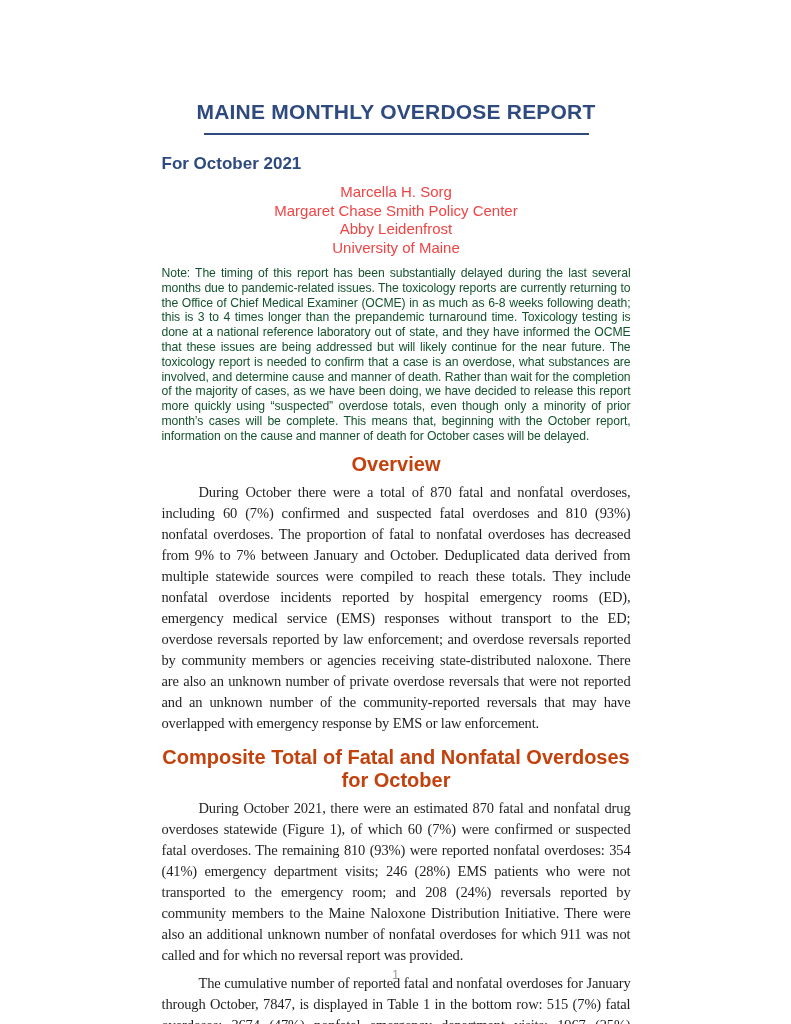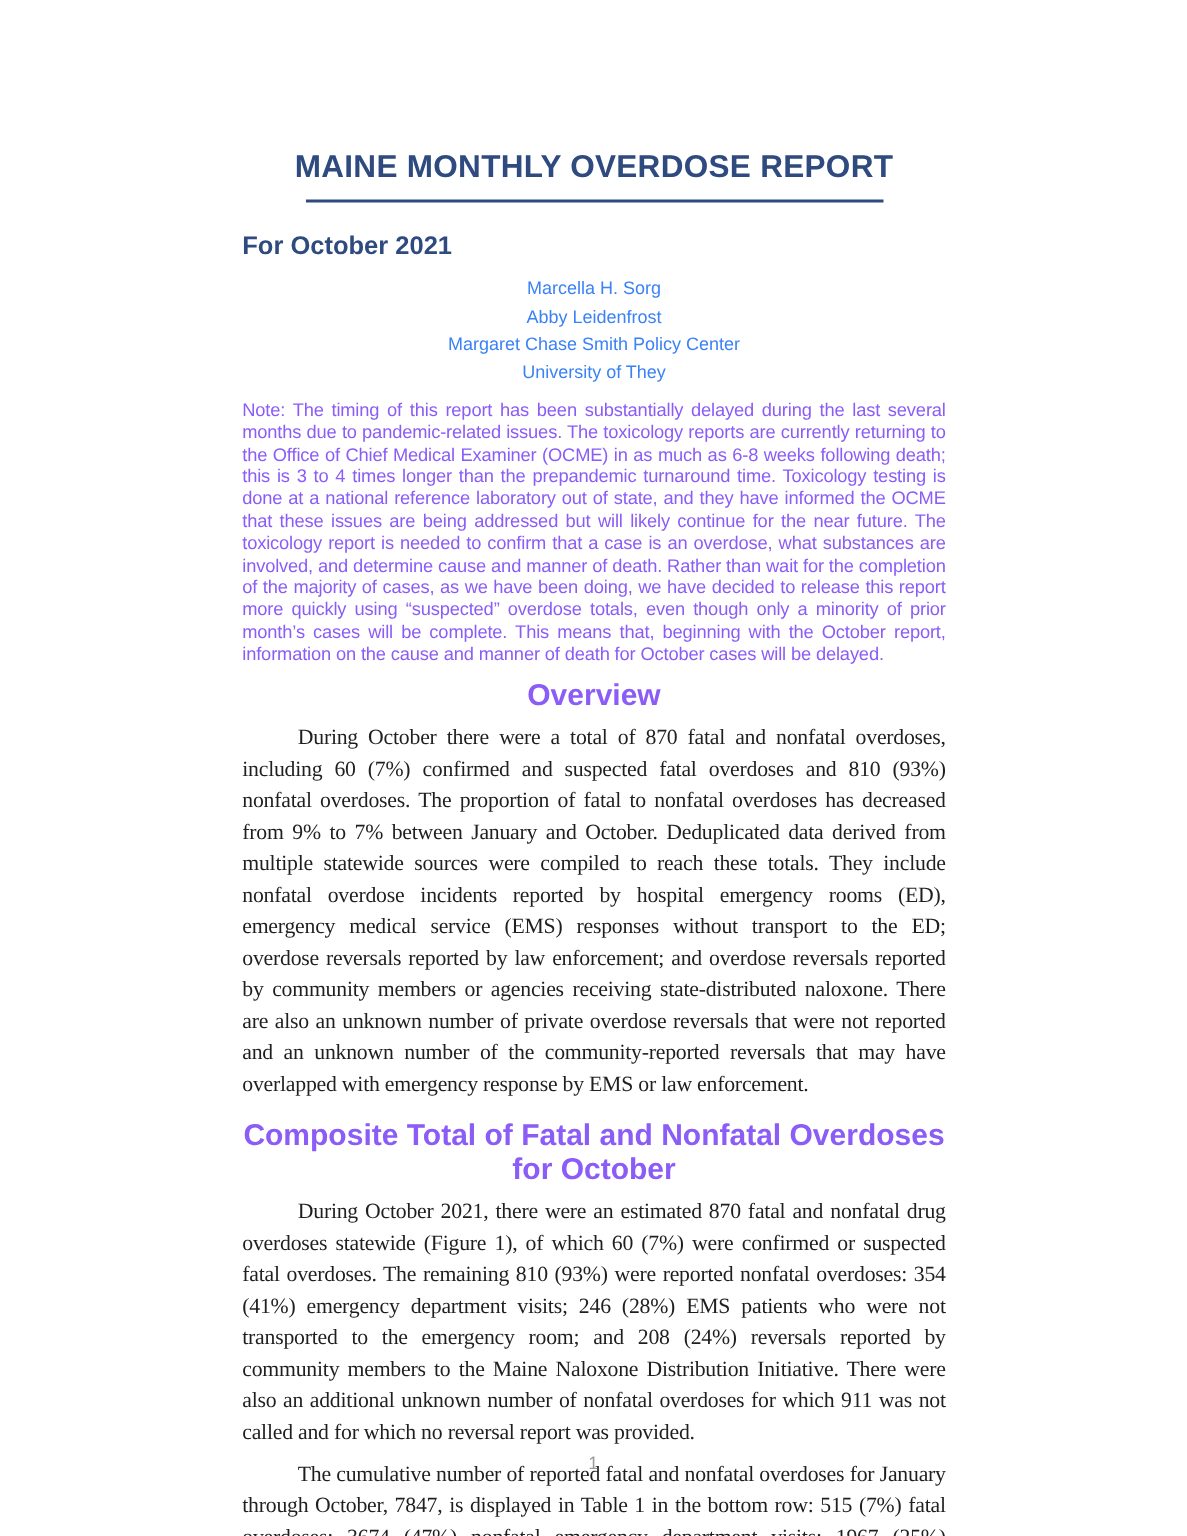--- a/index.html
+++ b/index.html
@@ -35,37 +35,37 @@
   .report-subtitle {
     margin: 19px 0 0 0;
     font-size: 17px;
     font-weight: bold;
     color: #2e4a7e;
     text-align: left;
   }
   .authors {
     margin-top: 9px;
     text-align: center;
-    color: #3b82f6;
-    font-size: 12px;
+    color: #ef4444;
+    font-size: 15px;
     line-height: 18.5px;
   }
   .note {
     margin: 9px 0 0 0;
-    color: #8b5cf6;
+    color: #14532d;
     font-size: 12.2px;
     line-height: 14.8px;
     letter-spacing: -0.1px;
     text-align: justify;
   }
   .section-heading {
     margin: 9px 0 6px 0;
     font-size: 20px;
     font-weight: bold;
-    color: #8b5cf6;
+    color: #c2410c;
     text-align: center;
   }
   .section-heading.composite {
     margin-top: 12px;
     text-align: center;
   }
   .body-paragraph {
     margin: 0 0 7px 0;
     font-family: Liberation Serif, serif;
     font-size: 14.5px;
@@ -91,23 +91,23 @@
 <div class="page">
 
   <h1 class="report-title">MAINE MONTHLY OVERDOSE REPORT</h1>
 
   <div class="title-rule"></div>
 
   <h2 class="report-subtitle">For October 2021</h2>
 
   <div class="authors">
     <div>Marcella H. Sorg</div>
+    <div>Margaret Chase Smith Policy Center</div>
     <div>Abby Leidenfrost</div>
-    <div>Margaret Chase Smith Policy Center</div>
-    <div>University of They</div>
+    <div>University of Maine</div>
   </div>
 
   <p class="note">Note: The timing of this report has been substantially delayed during the last several months due to pandemic-related issues. The toxicology reports are currently returning to the Office of Chief Medical Examiner (OCME) in as much as 6-8 weeks following death; this is 3 to 4 times longer than the prepandemic turnaround time. Toxicology testing is done at a national reference laboratory out of state, and they have informed the OCME that these issues are being addressed but will likely continue for the near future. The toxicology report is needed to confirm that a case is an overdose, what substances are involved, and determine cause and manner of death. Rather than wait for the completion of the majority of cases, as we have been doing, we have decided to release this report more quickly using “suspected” overdose totals, even though only a minority of prior month’s cases will be complete. This means that, beginning with the October report, information on the cause and manner of death for October cases will be delayed.</p>
 
   <h3 class="section-heading">Overview</h3>
 
   <p class="body-paragraph">During October there were a total of 870 fatal and nonfatal overdoses, including 60 (7%) confirmed and suspected fatal overdoses and 810 (93%) nonfatal overdoses. The proportion of fatal to nonfatal overdoses has decreased from 9% to 7% between January and October. Deduplicated data derived from multiple statewide sources were compiled to reach these totals. They include nonfatal overdose incidents reported by hospital emergency rooms (ED), emergency medical service (EMS) responses without transport to the ED; overdose reversals reported by law enforcement; and overdose reversals reported by community members or agencies receiving state-distributed naloxone. There are also an unknown number of private overdose reversals that were not reported and an unknown number of the community-reported reversals that may have overlapped with emergency response by EMS or law enforcement.</p>
 
   <h3 class="section-heading composite">Composite Total of Fatal and Nonfatal Overdoses for October</h3>
 

